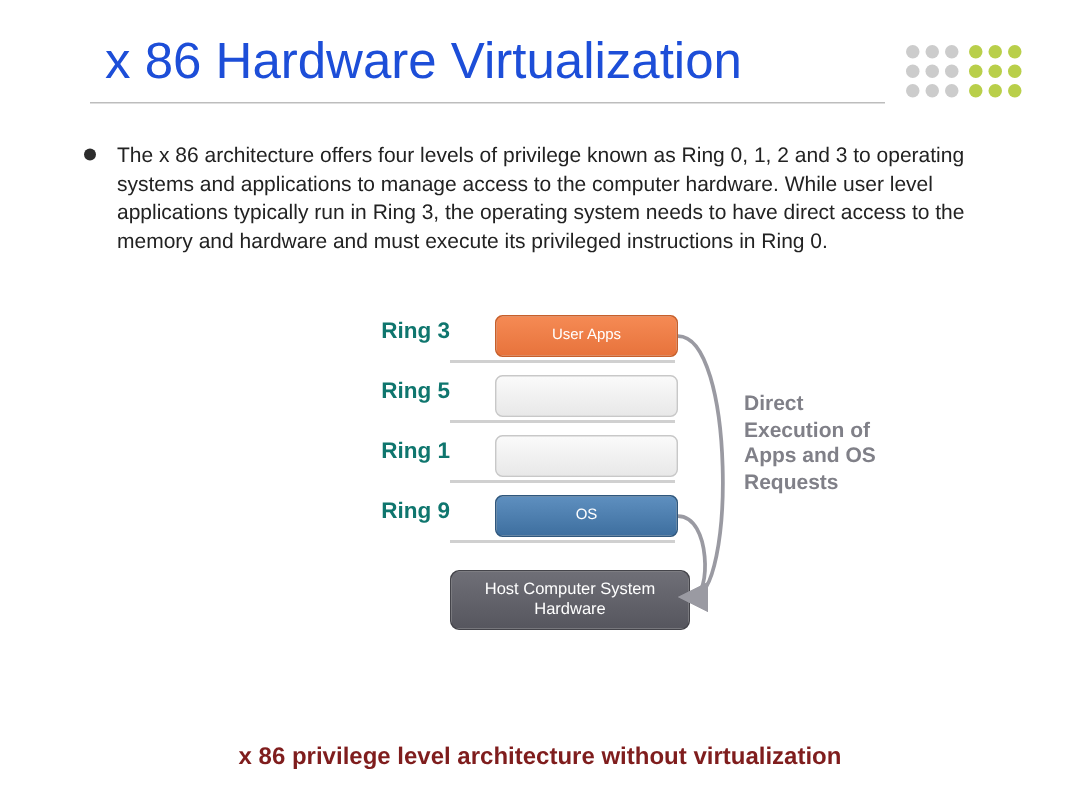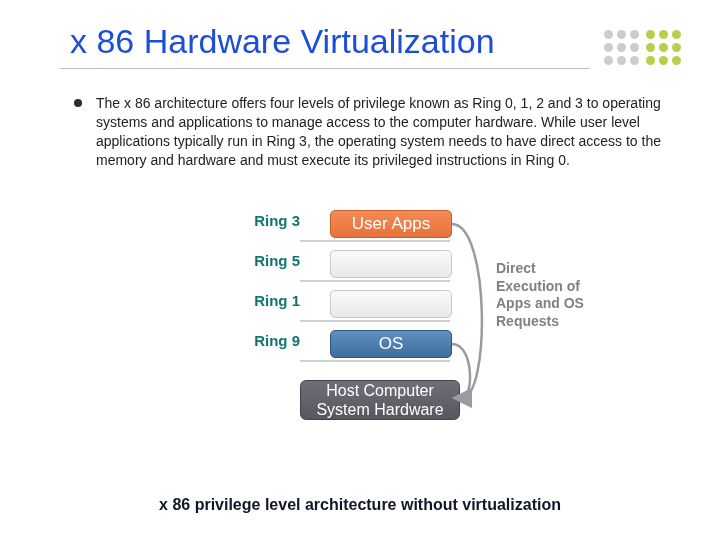--- a/index.html
+++ b/index.html
@@ -48,21 +48,21 @@
   }
   .dots .dot {
     width: 9px;
     height: 9px;
     border-radius: 50%;
     margin-bottom: 4px;
   }
   .bullet-row {
     position: absolute;
     top: 94px;
-    left: 74px;
+    left: 56px;
     right: 48px;
     display: flex;
     align-items: flex-start;
   }
   .bullet-dot {
     width: 8px;
     height: 8px;
     background: #2c2c2c;
     border-radius: 50%;
     margin-top: 5px;
@@ -98,21 +98,21 @@
     height: 2px;
     background: #d0d0d0;
   }
   .ring-box {
     position: absolute;
     left: 170px;
     width: 120px;
     height: 26px;
     border-radius: 5px;
     text-align: center;
-    font-size: 17px;
+    font-size: 10px;
     line-height: 26px;
     border: 1px solid;
   }
   .box-user {
     background: linear-gradient(#f58a54, #e7733c);
     border-color: #c75f2a;
     color: #fff;
   }
   .box-blank {
     background: linear-gradient(#fafafa, #e8e8e8);
@@ -125,21 +125,21 @@
   }
   .box-host {
     position: absolute;
     left: 140px;
     width: 160px;
     height: 40px;
     border-radius: 6px;
     background: linear-gradient(#6f6f77, #56565e);
     border: 1px solid #44444a;
     color: #fff;
-    font-size: 16px;
+    font-size: 11px;
     text-align: center;
     display: flex;
     align-items: center;
     justify-content: center;
     line-height: 1.2;
     padding: 2px 4px;
     box-sizing: border-box;
   }
   .side-text {
     position: absolute;
@@ -152,21 +152,21 @@
     font-weight: bold;
   }
   .caption {
     position: absolute;
     bottom: 26px;
     left: 0;
     right: 0;
     text-align: center;
     font-size: 16px;
     font-weight: bold;
-    color: #0f172a;
+    color: #7f1d1d;
   }
   svg.arrows {
     position: absolute;
     top: 0;
     left: 0;
     width: 440px;
     height: 260px;
     pointer-events: none;
   }
 </style>

